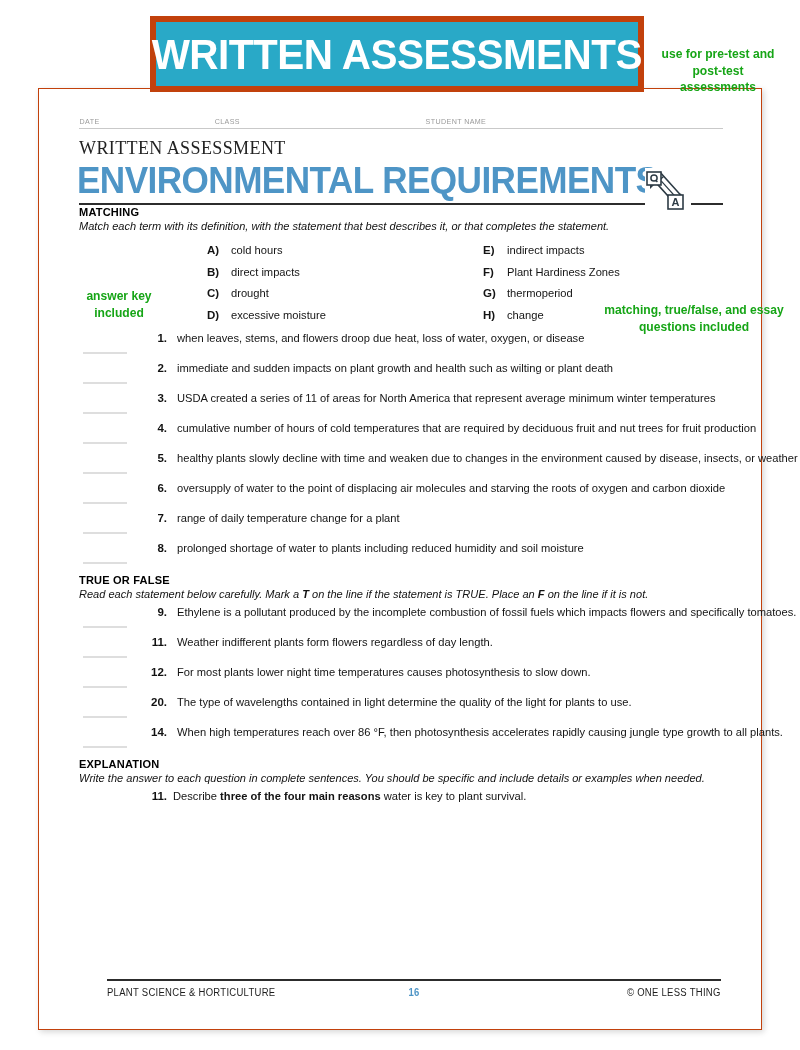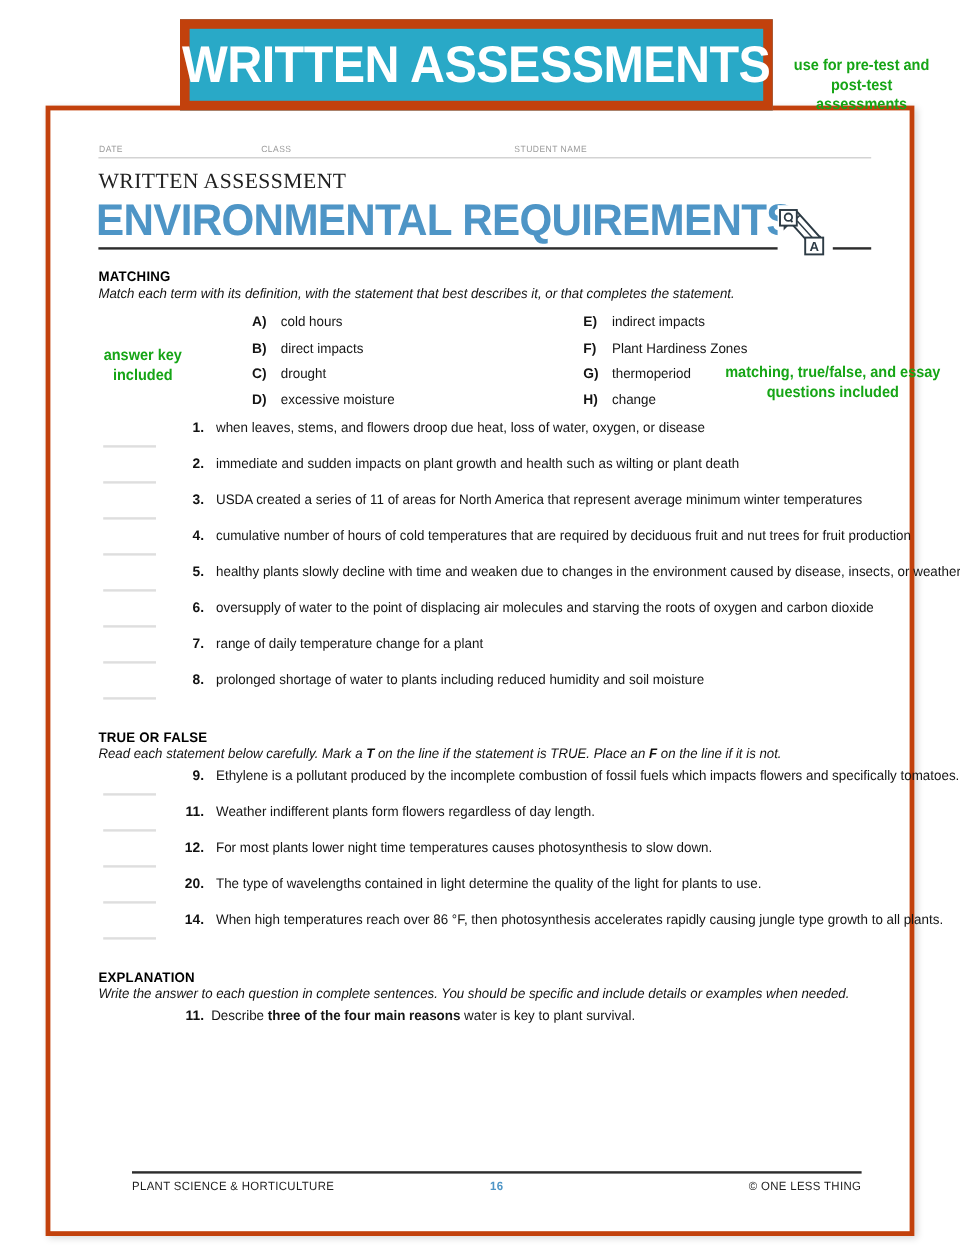--- a/index.html
+++ b/index.html
@@ -20,33 +20,33 @@
   }
 
   
   #page-sheet {
     position: absolute;
     left: 38px;
     top: 88px;
     width: 724px;
     height: 942px;
     background: #ffffff;
-    border: 4px solid #c2410c;
+    border: 1px solid #c2410c;
     box-shadow: 2px 2px 6px rgba(0,0,0,0.16);
   }
 
   
   #banner {
     position: absolute;
     left: 150px;
     top: 16px;
     width: 494px;
     height: 76px;
     background: #29a9c7;
-    border: 8px solid #c2410c;
+    border: 6px solid #c2410c;
     display: flex;
     align-items: center;
     justify-content: center;
     z-index: 40;
   }
   #banner-title {
     color: #ffffff;
     font-family: "Liberation Sans Narrow", "Liberation Sans", sans-serif;
     font-weight: bold;
     font-size: 43px;
@@ -138,21 +138,21 @@
     position: absolute;
     right: 32px;
     top: 8px;
     width: 46px;
     height: 44px;
     z-index: 6;
     background: #ffffff;
   }
 
   
-  .section { margin-top: 18px; }
+  .section { margin-top: 2px; }
   .section-head {
     font-family: "Liberation Sans Narrow", "Liberation Sans", sans-serif;
     font-weight: bold;
     font-size: 11.5px;
     letter-spacing: 0.2px;
     color: #000000;
     transform: scaleX(0.96);
     transform-origin: left center;
   }
   .section-sub {

